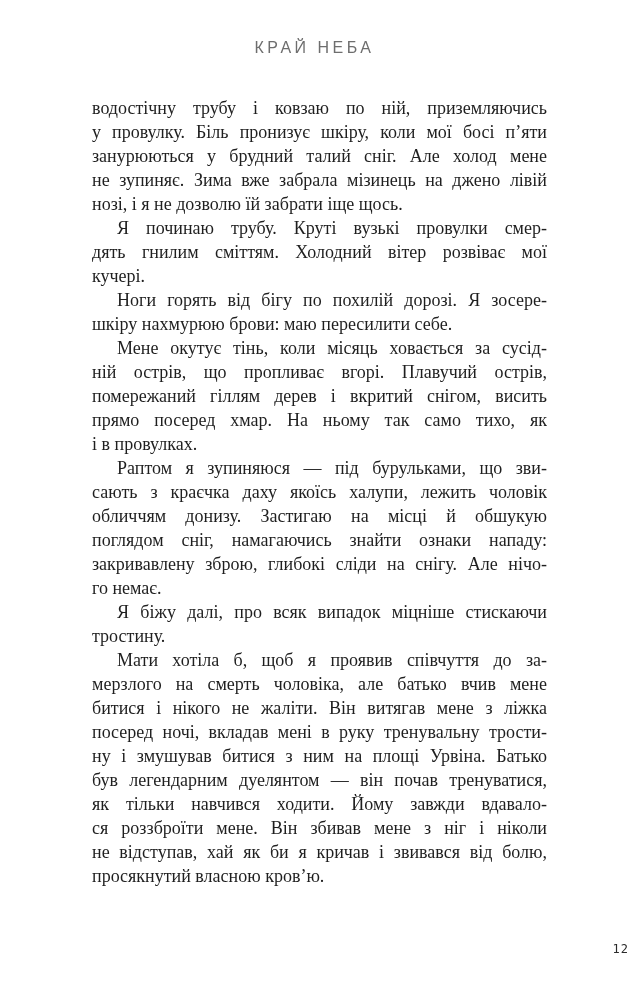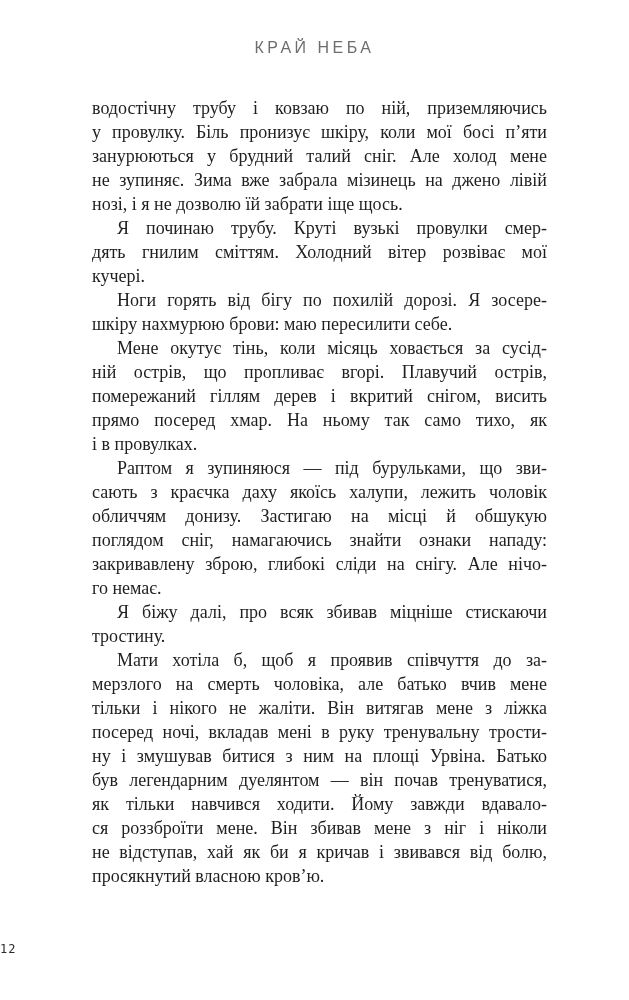--- a/index.html
+++ b/index.html
@@ -47,21 +47,21 @@
     text-align-last: left;
   }
   .line.indent {
     text-indent: 25px;
   }
   .page-number {
     position: absolute;
     top: 942px;
     left: 0;
     right: 0;
-    text-align: left;
+    text-align: right;
     font-family: "DejaVu Sans Mono", monospace;
     font-size: 12px;
     letter-spacing: 1px;
     color: #2a2a2a;
     transform: scaleY(0.95);
   }
 </style>
 </head>
 <body>
 
@@ -83,25 +83,25 @@
       <div class="line">ній острів, що пропливає вгорі. Плавучий острів,</div>
       <div class="line">помережаний гіллям дерев і вкритий снігом, висить</div>
       <div class="line">прямо посеред хмар. На ньому так само тихо, як</div>
       <div class="line last">і в провулках.</div>
       <div class="line indent">Раптом я зупиняюся — під бурульками, що зви-</div>
       <div class="line">сають з краєчка даху якоїсь халупи, лежить чоловік</div>
       <div class="line">обличчям донизу. Застигаю на місці й обшукую</div>
       <div class="line">поглядом сніг, намагаючись знайти ознаки нападу:</div>
       <div class="line">закривавлену зброю, глибокі сліди на снігу. Але нічо-</div>
       <div class="line last">го немає.</div>
-      <div class="line indent">Я біжу далі, про всяк збивав міцніше стискаючи</div>
+      <div class="line indent">Я біжу далі, про всяк випадок міцніше стискаючи</div>
       <div class="line last">тростину.</div>
       <div class="line indent">Мати хотіла б, щоб я проявив співчуття до за-</div>
       <div class="line">мерзлого на смерть чоловіка, але батько вчив мене</div>
-      <div class="line">тільки і нікого не жаліти. Він витягав мене з ліжка</div>
+      <div class="line">битися і нікого не жаліти. Він витягав мене з ліжка</div>
       <div class="line">посеред ночі, вкладав мені в руку тренувальну трости-</div>
       <div class="line">ну і змушував битися з ним на площі Урвіна. Батько</div>
       <div class="line">був легендарним дуелянтом — він почав тренуватися,</div>
       <div class="line">як тільки навчився ходити. Йому завжди вдавало-</div>
       <div class="line">ся роззброїти мене. Він збивав мене з ніг і ніколи</div>
       <div class="line">не відступав, хай як би я кричав і звивався від болю,</div>
       <div class="line last">просякнутий власною кров’ю.</div>
     </div>
 
   <div class="page-number">12</div>

